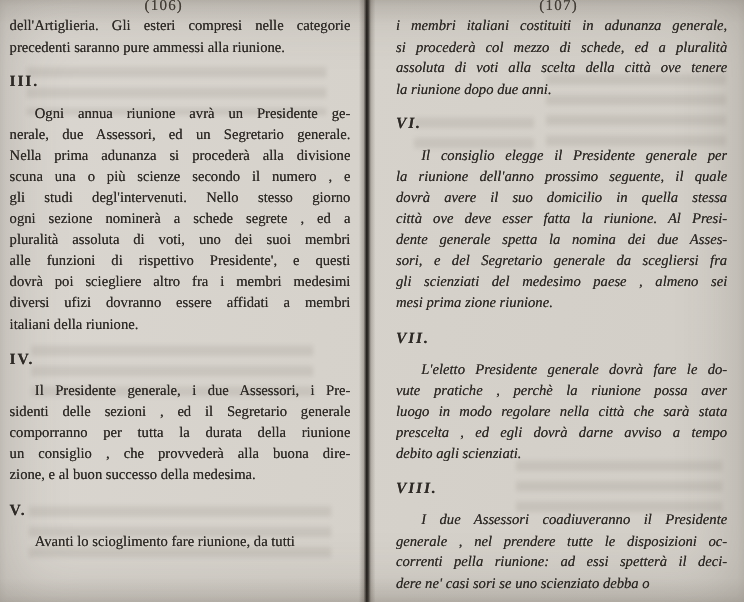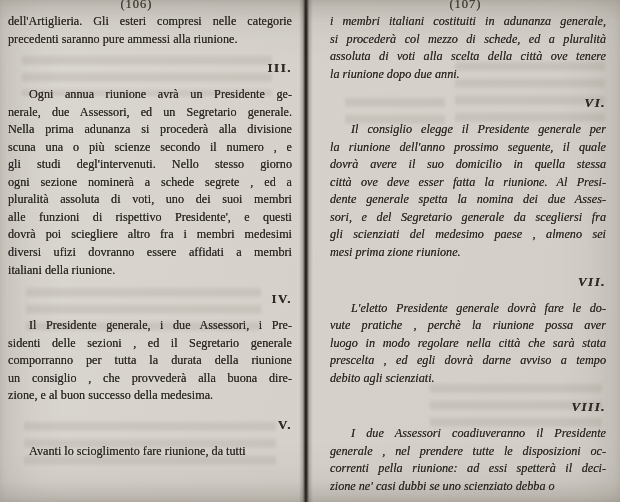--- a/index.html
+++ b/index.html
@@ -62,21 +62,21 @@
     height: 17.55px;
     overflow: hidden;
     text-align: justify;
     text-align-last: justify;
     text-shadow: 0 0 0.35px rgba(46,42,38,0.85);
   }
   .line.last { text-align-last: left; }
   .line.indent { text-indent: 21px; }
   .heading {
     margin: 11px 0 10px 0;
-    text-align: right;
+    text-align: left;
     font-weight: bold;
     font-size: 13px;
     line-height: 17px;
     letter-spacing: 1.5px;
     text-shadow: 0 0 0.4px rgba(46,42,38,0.85);
   }
   
   .ghost {
     position: absolute;
     z-index: 1;
@@ -173,18 +173,18 @@
           <div class="line">vute pratiche , perchè la riunione possa aver</div>
           <div class="line">luogo in modo regolare nella città che sarà stata</div>
           <div class="line">prescelta , ed egli dovrà darne avviso a tempo</div>
           <div class="line last">debito agli scienziati.</div>
         </div>
         <div class="heading">VIII.</div>
         <div class="paragraph">
           <div class="line indent">I due Assessori coadiuveranno il Presidente</div>
           <div class="line">generale , nel prendere tutte le disposizioni oc-</div>
           <div class="line">correnti pella riunione: ad essi spetterà il deci-</div>
-          <div class="line last">zione ne' casi dubbi se uno scienziato debba o</div>
+          <div class="line last">dere ne' casi sori se uno scienziato debba o</div>
         </div>
       </div>
   </div>
 
 </div>
 
 </body></html>

